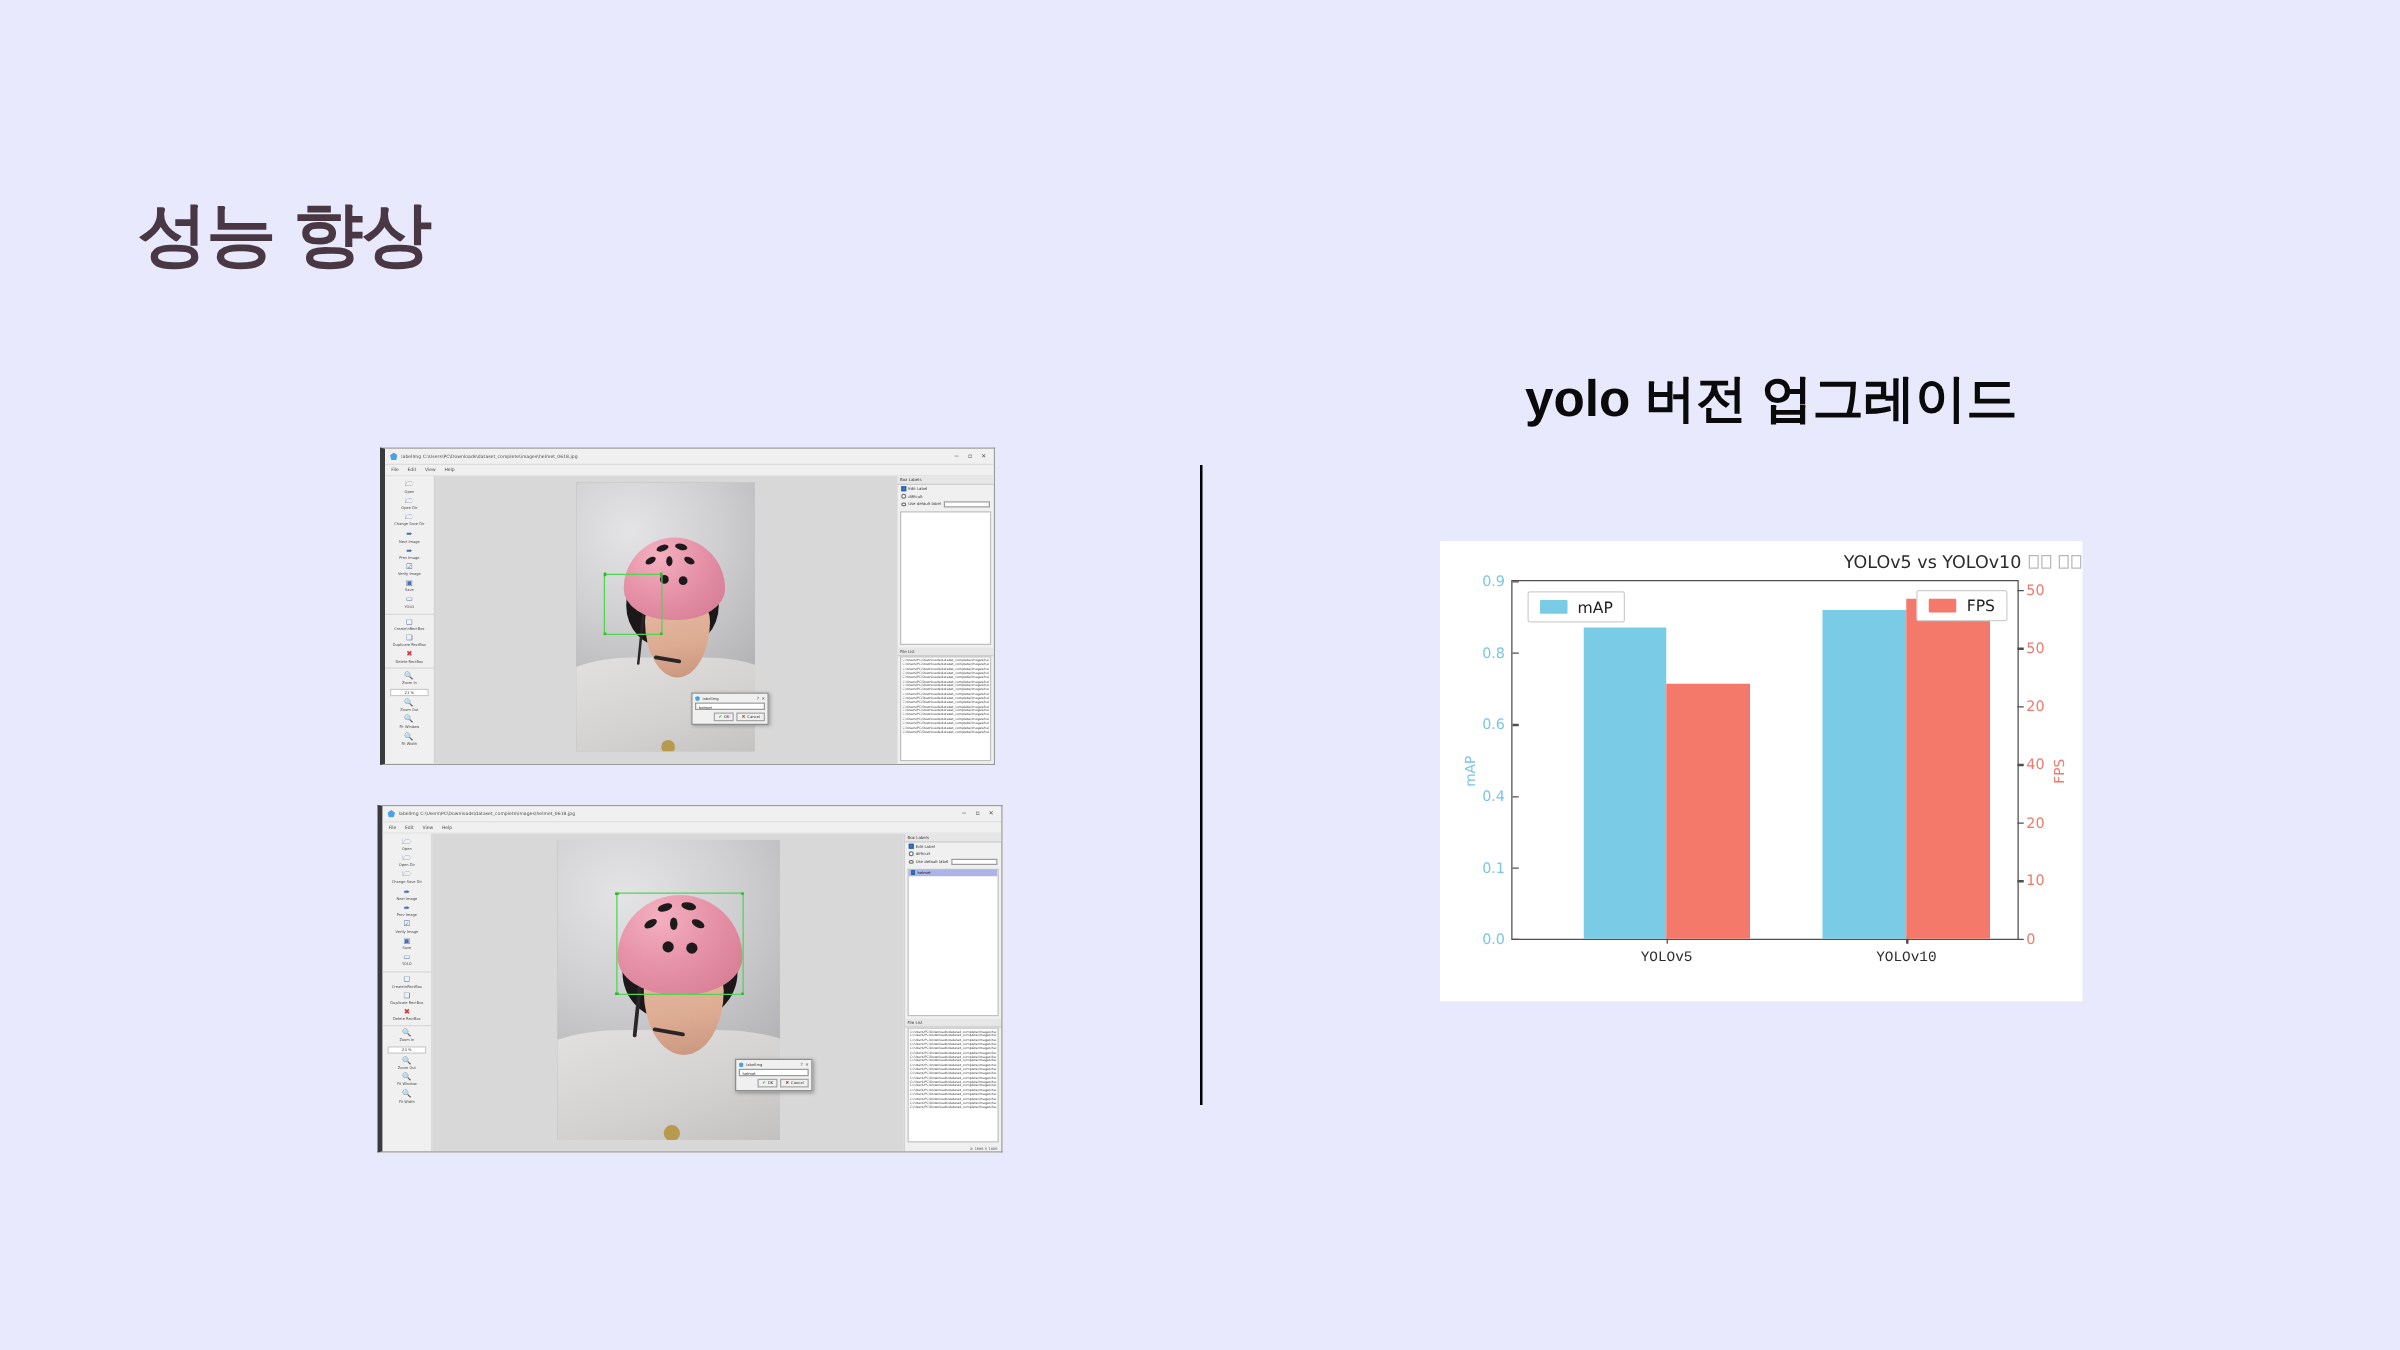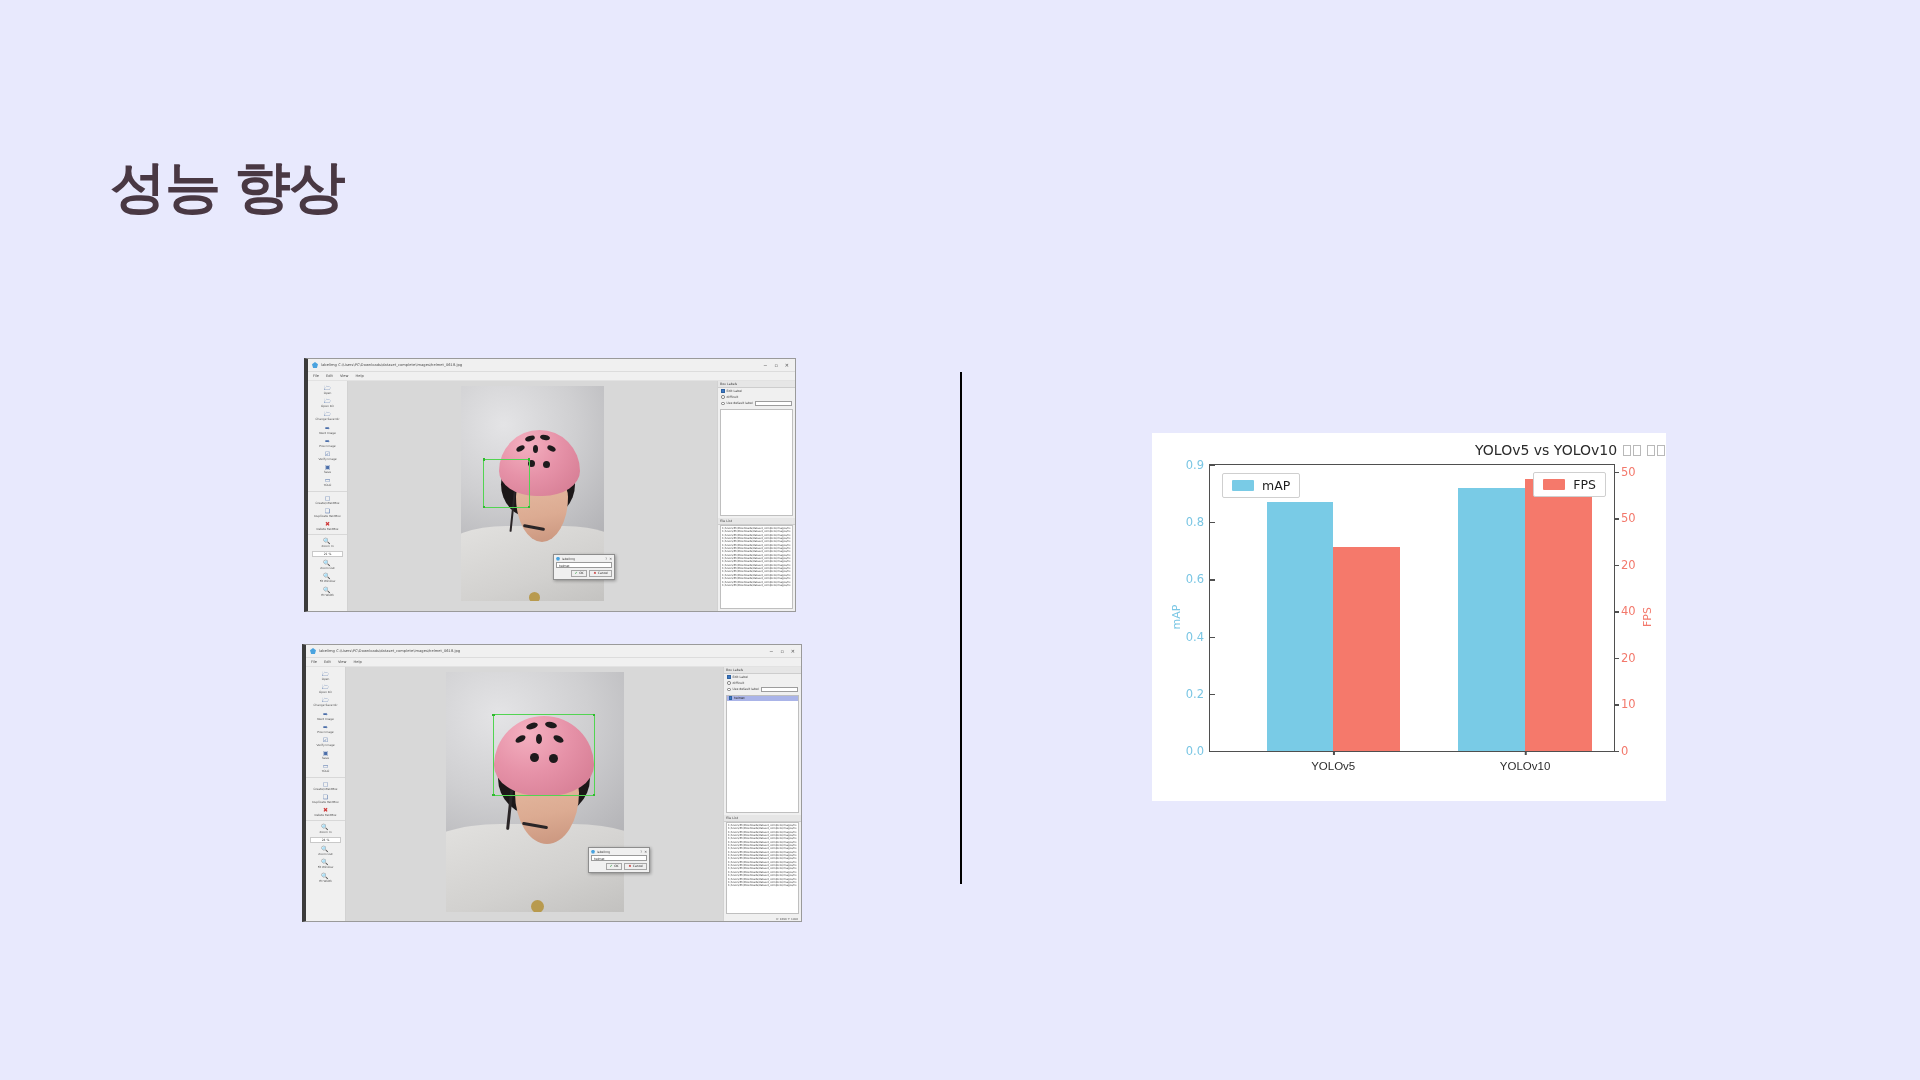--- a/index.html
+++ b/index.html
@@ -185,21 +185,21 @@
 
   .ytick { position: absolute; right: 100%; transform: translateY(-50%);
     padding-right: 6px; font-size: 11.5px; color: #7ac6e4; font-family: "DejaVu Sans", sans-serif; white-space: nowrap; }
   .ytick::after { content: ""; position: absolute; right: -5px; top: 50%;
     width: 5px; height: 1.3px; background: #4f4f4f; }
   .y2tick { position: absolute; left: 100%; transform: translateY(-50%);
     padding-left: 7px; font-size: 11.5px; color: #f3786b; font-family: "DejaVu Sans", sans-serif; white-space: nowrap; }
   .y2tick::before { content: ""; position: absolute; left: 0px; top: 50%;
     width: 5px; height: 1.3px; background: #4f4f4f; }
   .xtick { position: absolute; top: 100%; transform: translateX(-50%);
-    padding-top: 9px; font-size: 11.5px; color: #2d2d2d; font-family: Liberation Sans, sans-serif; white-space: nowrap; }
+    padding-top: 9px; font-size: 11.5px; color: #2d2d2d; font-family: Liberation Mono, monospace; white-space: nowrap; }
   .xtick::before { content: ""; position: absolute; left: 50%; top: 0;
     width: 1.3px; height: 4px; background: #4f4f4f; }
 
   #y-axis-label {
     position: absolute; left: 12px; top: 50%; transform: translateY(-50%) rotate(-90deg);
     font-size: 11px; color: #7ac6e4; font-family: "DejaVu Sans", sans-serif;
   }
   #y2-axis-label {
     position: absolute; right: 8px; top: 50%; transform: translateY(-50%) rotate(-90deg);
     font-size: 11px; color: #f3786b; font-family: "DejaVu Sans", sans-serif;
@@ -214,20 +214,21 @@
   #legend-map .sw { background: #79cbe6; }
   #legend-fps { right: 8px; top: 7px; }
   #legend-fps .sw { background: #f5796b; }
 </style>
 </head>
 <body>
 
 <div class="slide">
 
   <div id="page-title">성능 향상</div>
+  <div id="right-heading">yolo 버전 업그레이드</div>
   <div id="divider"></div>
 
   <div class="li-window shot1">
     <div class="li-title">
       <span class="li-title-ico"></span>
       <span class="li-title-text">labelImg  C:\Users\PC\Downloads\dataset_complete\images\helmet_0618.jpg</span>
       <span class="li-wbtns">
         <span class="li-wbtn">−</span>
         <span class="li-wbtn">▫</span>
         <span class="li-wbtn">✕</span>
@@ -578,21 +579,21 @@
       <span class="tofu"></span><span class="tofu"></span>
       <span class="tofu"></span><span class="tofu"></span>
     </div>
 
     <div id="y-axis-label">mAP</div>
     <div id="y2-axis-label">FPS</div>
 
     <div id="plot">
 
       <div class="ytick" style="top:100%">0.0</div>
-      <div class="ytick" style="top:80%">0.2</div>
+      <div class="ytick" style="top:80%">0.1</div>
       <div class="ytick" style="top:60%">0.4</div>
       <div class="ytick" style="top:40%">0.6</div>
       <div class="ytick" style="top:20%">0.8</div>
       <div class="ytick" style="top:0%">0.9</div>
 
       <div class="y2tick" style="top:100%">0</div>
       <div class="y2tick" style="top:83.74%">10</div>
       <div class="y2tick" style="top:67.48%">20</div>
       <div class="y2tick" style="top:51.22%">40</div>
       <div class="y2tick" style="top:34.96%">20</div>

